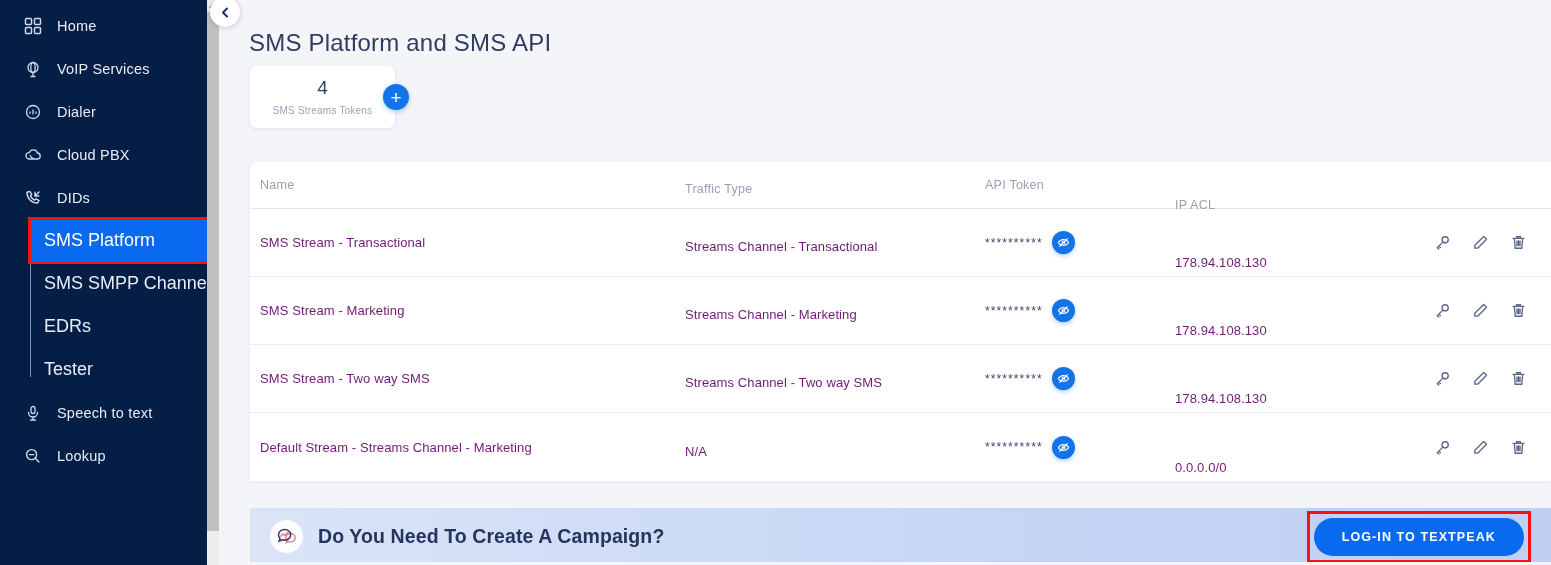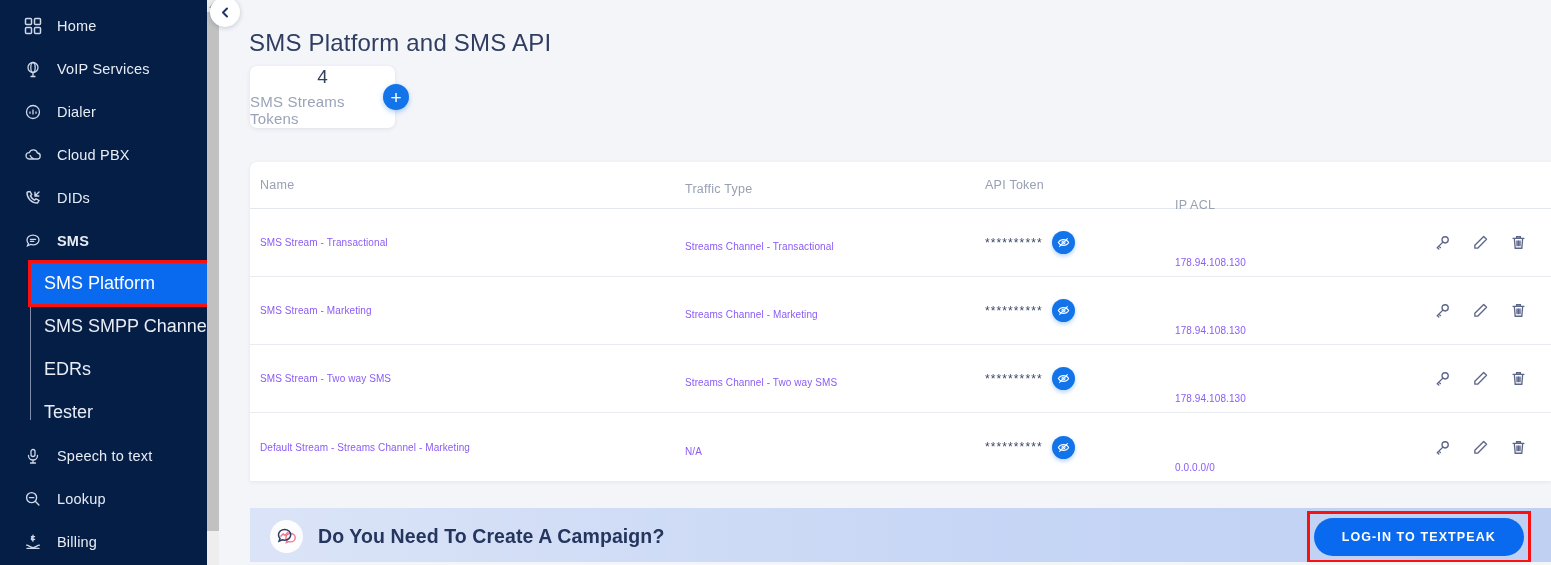--- a/index.html
+++ b/index.html
@@ -118,21 +118,21 @@
   .stat-card {
     width: 145px; height: 62px;
     background: #fff;
     border-radius: 7px;
     box-shadow: 0 1px 4px rgba(30,45,80,.10);
     display: flex; flex-direction: column;
     align-items: center; justify-content: center;
     position: relative;
   }
   .stat-card .num { font-size: 19px; color: #32405f; line-height: 1.1; }
-  .stat-card .cap { font-size: 15px; color: #9aa3b8; margin-top: 6px; letter-spacing: .2px; }
+  .stat-card .cap { font-size: 10px; color: #9aa3b8; margin-top: 6px; letter-spacing: .2px; }
   .plus-btn {
     position: absolute; right: -14px; top: 18px;
     width: 26px; height: 26px; border-radius: 50%;
     background: #1274e8; color: #fff;
     display: flex; align-items: center; justify-content: center;
     font-size: 19px; line-height: 1;
     box-shadow: 0 2px 5px rgba(18,116,232,.35);
     z-index: 4;
   }
 
@@ -158,21 +158,21 @@
   .c-token  { flex: 0 0 190px; display: flex; align-items: center; }
   .c-ipacl  { flex: 0 0 230px; margin-top: 40px; }
   .c-act    { flex: 1 1 auto; display: flex; align-items: center; justify-content: flex-end; padding-right: 24px; gap: 21px; }
 
   .trow.head .c-name,
   .trow.head .c-traffic,
   .trow.head .c-token,
   .trow.head .c-ipacl {
     color: #98a0b3; font-size: 12.5px; letter-spacing: .25px;
   }
-  .cell { font-size: 10px; color: #8b5cf6; letter-spacing: .1px; white-space: nowrap; }
+  .cell { font-size: 13px; color: #701a75; letter-spacing: .1px; white-space: nowrap; }
 
   .mask { font-size: 12px; color: #3a4767; letter-spacing: 1.1px; }
   .eye-btn {
     width: 23px; height: 23px; border-radius: 50%;
     background: #1274e8;
     display: flex; align-items: center; justify-content: center;
     margin-left: 9px;
     color: #fff;
     box-shadow: 0 2px 4px rgba(18,116,232,.32);
   }
@@ -273,29 +273,20 @@
     <div class="nav-item">
       <span class="ico">
         <svg width="18" height="18" viewBox="0 0 18 18" fill="none" stroke="currentColor" stroke-width="1.4" stroke-linecap="round">
           <path d="M3 3.5c0 6 4.5 10.5 10.5 10.5l1.5-2.5-3-1.7-1.4 1.3a9 9 0 0 1-4.2-4.2L7.7 5.5 6 2.5 3.5 3z"></path>
           <path d="M15 3l-4 4M11 3.2V7h3.8"></path>
         </svg>
       </span>
       <span class="lbl">DIDs</span>
     </div>
 
-    <div class="nav-item is-section">
-      <span class="ico">
-        <svg width="18" height="18" viewBox="0 0 18 18" fill="none" stroke="currentColor" stroke-width="1.3">
-          <path d="M9 3.2c3.4 0 6 2.1 6 4.8s-2.6 4.8-6 4.8c-.8 0-1.6-.1-2.3-.35L3.5 13.8l.9-2.3C3.4 10.7 3 9.4 3 8c0-2.7 2.6-4.8 6-4.8z"></path>
-          <path d="M6.4 7.3h5.2M6.4 9.3h3.4" stroke-linecap="round"></path>
-        </svg>
-      </span>
-      <span class="lbl">SMS</span>
-    </div>
 
     <div class="subnav">
       <div class="sub-item active">
         <span>SMS Platform</span>
       </div>
       <div class="sub-item">
         <span>SMS SMPP Channels</span>
       </div>
       <div class="sub-item">
         <span>EDRs</span>
@@ -318,30 +309,20 @@
     <div class="nav-item">
       <span class="ico">
         <svg width="18" height="18" viewBox="0 0 18 18" fill="none" stroke="currentColor" stroke-width="1.4" stroke-linecap="round">
           <circle cx="7.6" cy="7.6" r="5"></circle>
             <path d="M5.4 7.6h4.4M11.3 11.3l3.6 3.6"></path>
         </svg>
       </span>
       <span class="lbl">Lookup</span>
     </div>
 
-    <div class="nav-item">
-      <span class="ico">
-        <svg width="18" height="18" viewBox="0 0 18 18" fill="none" stroke="currentColor" stroke-width="1.3" stroke-linecap="round">
-          <path d="M9 2.2v6M7.4 3.6h3.2M7.4 6.4h3.2M9 8.2c0-1.2-1.6-1.2-1.6-2.4s1.6-1.2 1.6-2.4"></path>
-          <path d="M2.6 12.2c2.6 0 3.4 2.4 6.4 2.4s3.8-2.4 6.4-2.4"></path>
-          <path d="M3 15.4h12"></path>
-        </svg>
-      </span>
-      <span class="lbl">Billing</span>
-    </div>
   </nav>
 
   <div class="sb-scroll">
     <span class="arrow"></span>
     <span class="thumb"></span>
   </div>
 
   <div class="collapse-btn">
     <svg width="13" height="13" viewBox="0 0 13 13" fill="none" stroke="currentColor" stroke-width="2" stroke-linecap="round" stroke-linejoin="round">
       <polyline points="8,2.5 4,6.5 8,10.5"></polyline>

